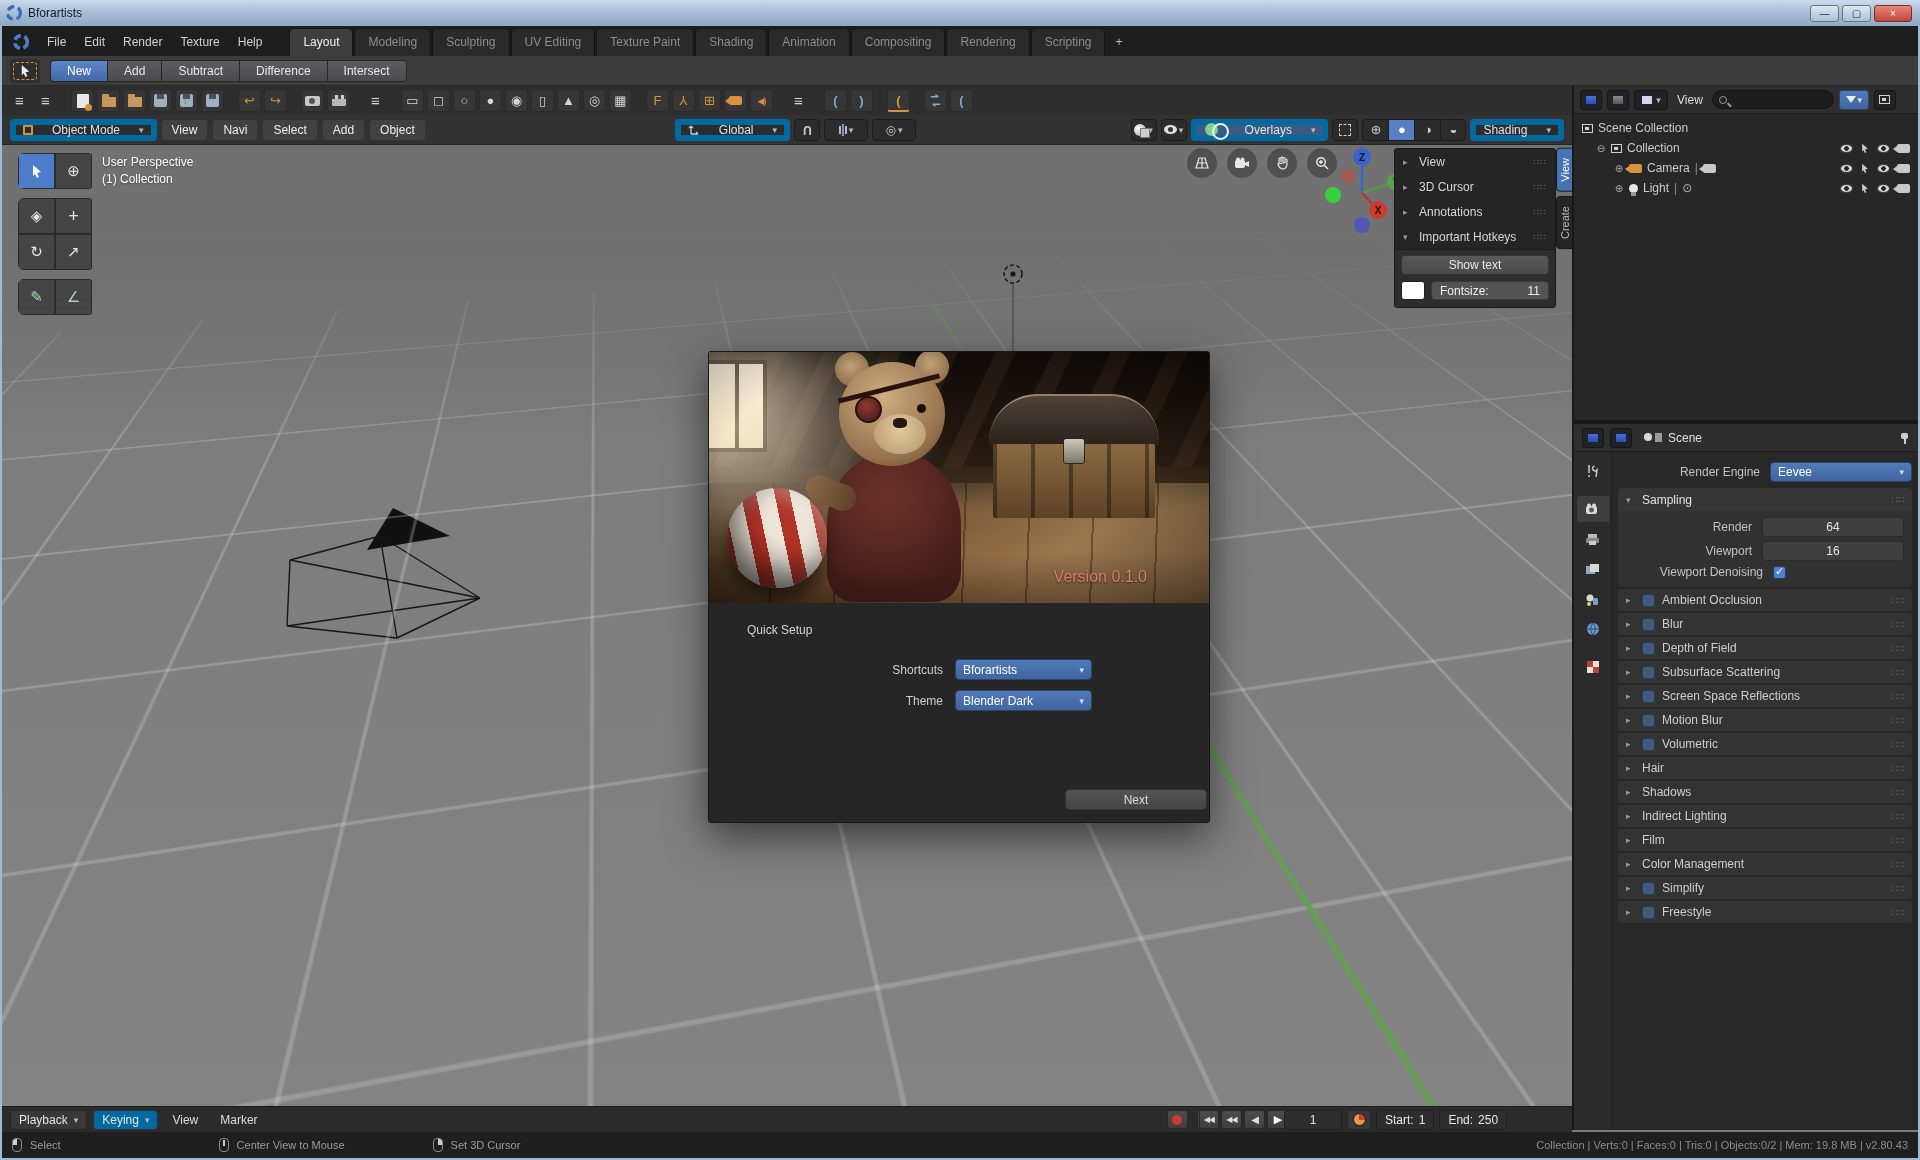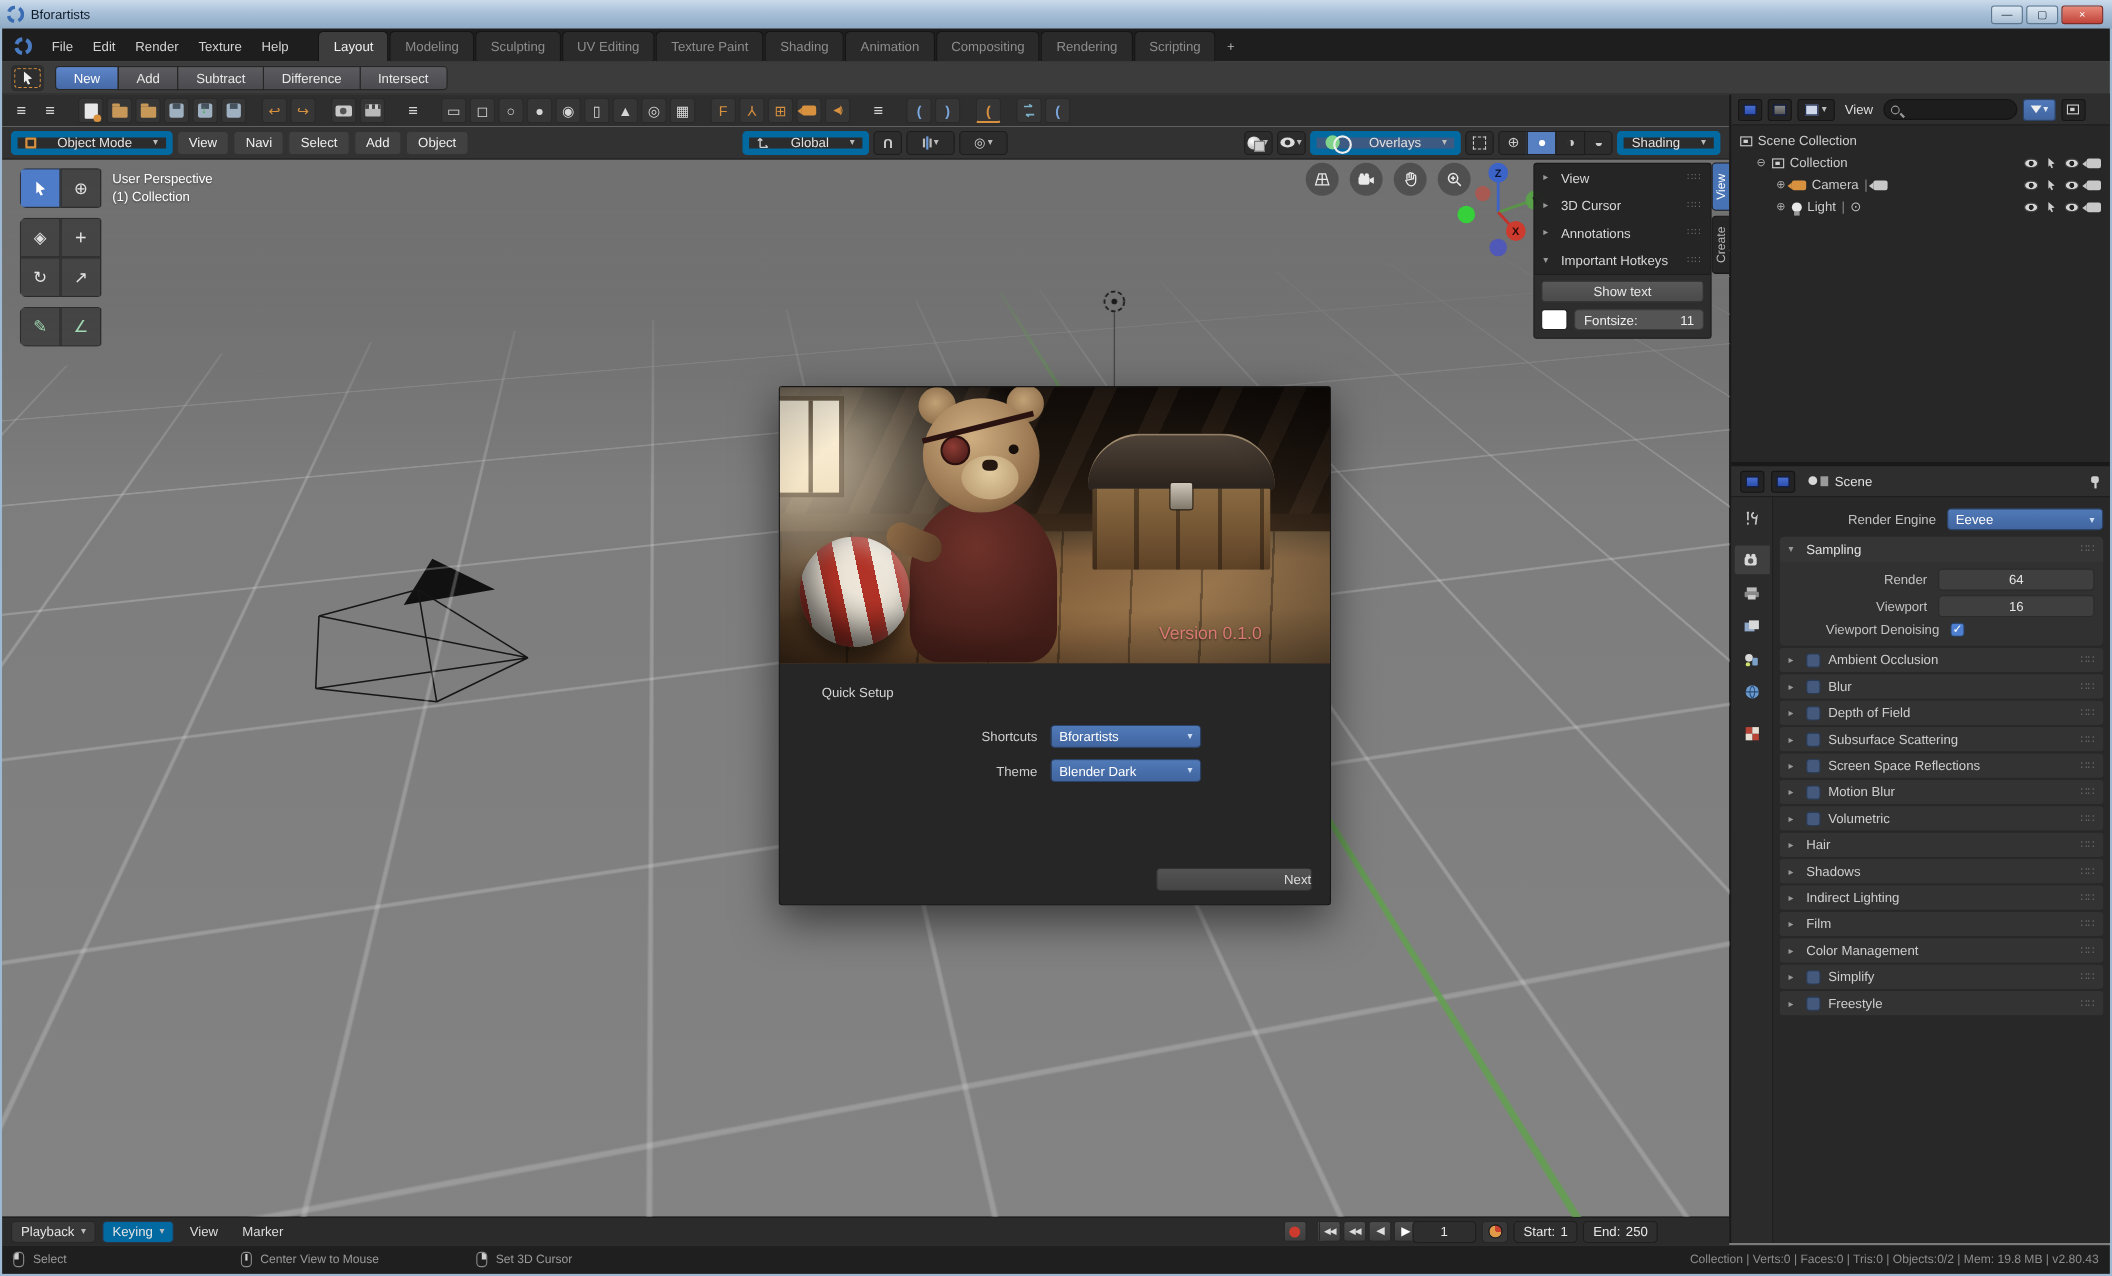--- a/index.html
+++ b/index.html
@@ -125,21 +125,21 @@
 #slogo{position:absolute;right:10px;top:182px;display:flex;align-items:center;gap:8px}
 #slogo .ltxt{font-size:29px;font-weight:bold;letter-spacing:.5px;text-shadow:0 1px 3px rgba(0,0,0,.6)}
 #slogo .lp1,#slogo .lp3{color:#f2f2f2}
 #slogo .lp2{color:#e0716a}
 #slogo .lp4{color:#d8463c}
 #sver{position:absolute;right:62px;top:216px;color:#d87a72;font-size:16px;text-shadow:0 1px 2px rgba(0,0,0,.6)}
 #sbody{position:absolute;left:0;top:251px;width:100%;height:221px;padding:14px 24px}
 .srow{display:flex;align-items:center;margin-top:10px}
 .srow .lbl{width:222px;text-align:right;padding-right:12px;color:#cfcfcf}
 .sdrop{width:137px;height:21px;background:linear-gradient(180deg,#507ab8,#41659f);border:1px solid #2c4368;border-radius:4px;display:flex;align-items:center;justify-content:space-between;padding:0 7px;color:#fff}
-#snext{position:absolute;right:16px;bottom:14px;width:142px;height:21px;background:linear-gradient(180deg,#535353,#454545);border:1px solid #333;border-radius:4px;text-align:right;line-height:20px;color:#ddd}
+#snext{position:absolute;right:2px;bottom:14px;width:142px;height:21px;background:linear-gradient(180deg,#535353,#454545);border:1px solid #333;border-radius:4px;text-align:center;line-height:20px;color:#ddd}
 
 #rightcol{position:absolute;left:1572px;top:86px;width:346px;height:1044px;background:#282828;border-left:2px solid #191919}
 #outliner{position:absolute;left:0;top:0;width:100%;height:334px;background:#272727}
 #outl-head{height:28px;background:#2e2e2e;display:flex;align-items:center;gap:5px;padding:0 6px;border-bottom:1px solid #1d1d1d}
 .edbtn{width:22px;height:20px;background:#232323;border:1px solid #161616;border-radius:3px;display:flex;align-items:center;justify-content:center}
 .treeic{width:12px;height:10px;background:linear-gradient(180deg,#4a6fd0,#2c4fae);border:1px solid #12204a}
 .search{flex:1;max-width:122px;height:19px;background:#1d1d1d;border:1px solid #141414;border-radius:10px;display:flex;align-items:center;padding:0 6px}
 .i-mag{width:8px;height:8px;border:1.5px solid #999;border-radius:50%;position:relative}
 .i-mag::after{content:"";position:absolute;left:7px;top:7px;width:5px;height:1.5px;background:#999;transform:rotate(45deg)}
 .funbtn{width:30px;height:20px;background:linear-gradient(180deg,#5079ba,#41659f);border:1px solid #2c4368;border-radius:3px;display:flex;align-items:center;justify-content:center;gap:2px}

